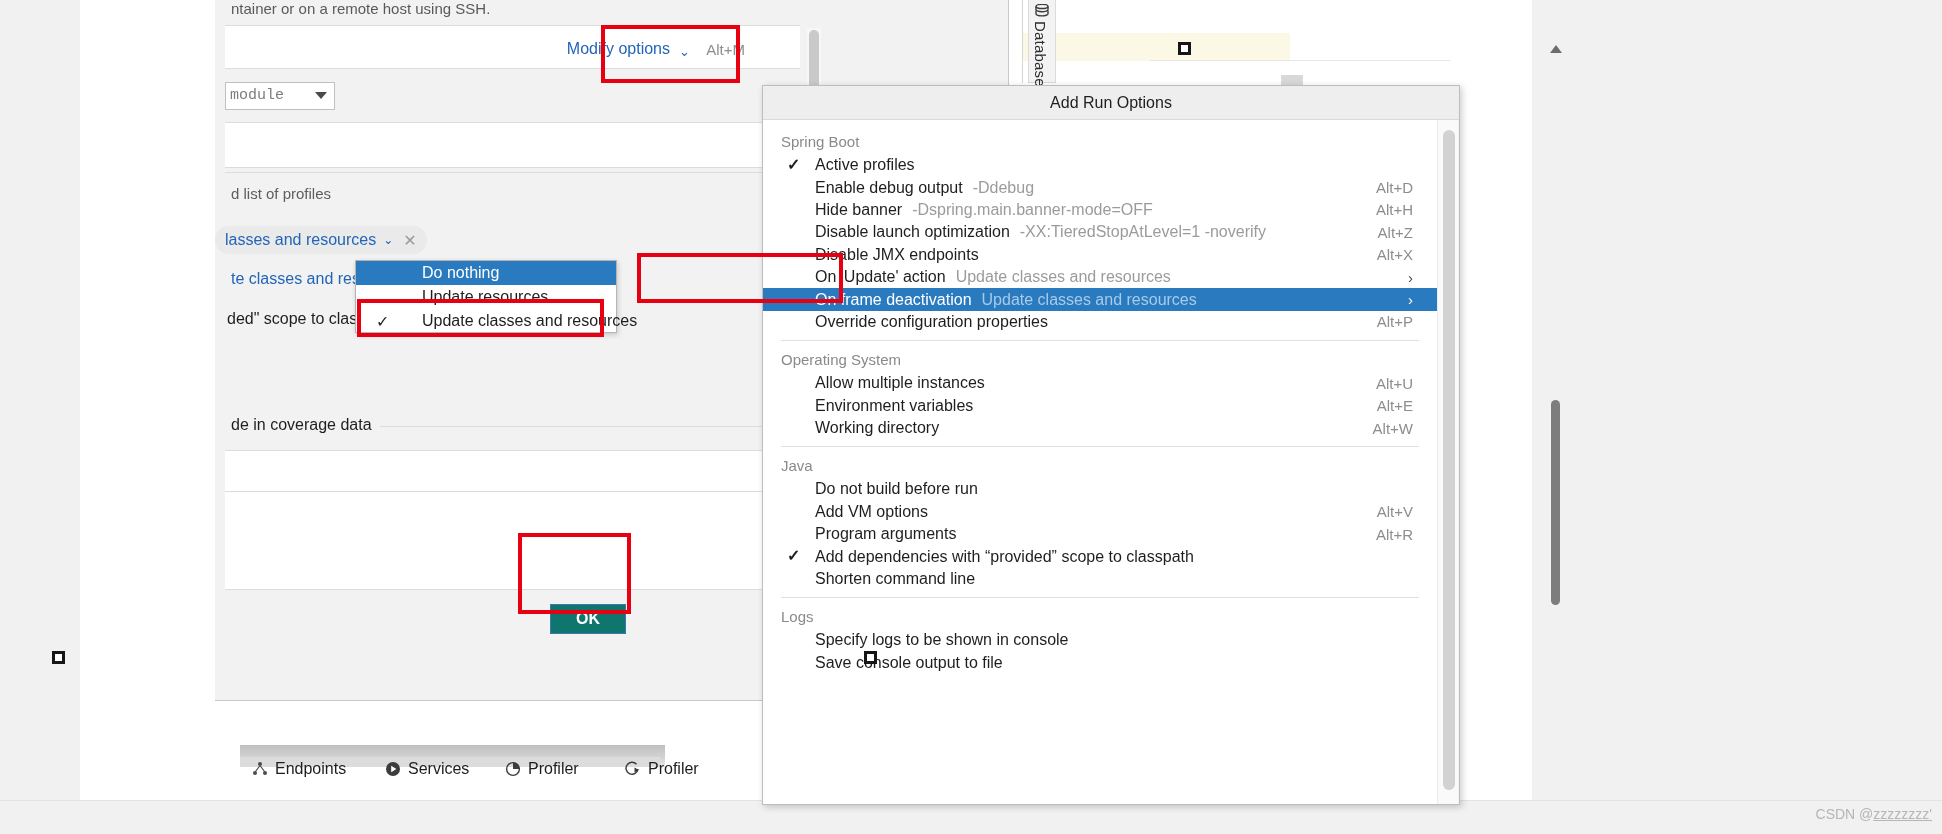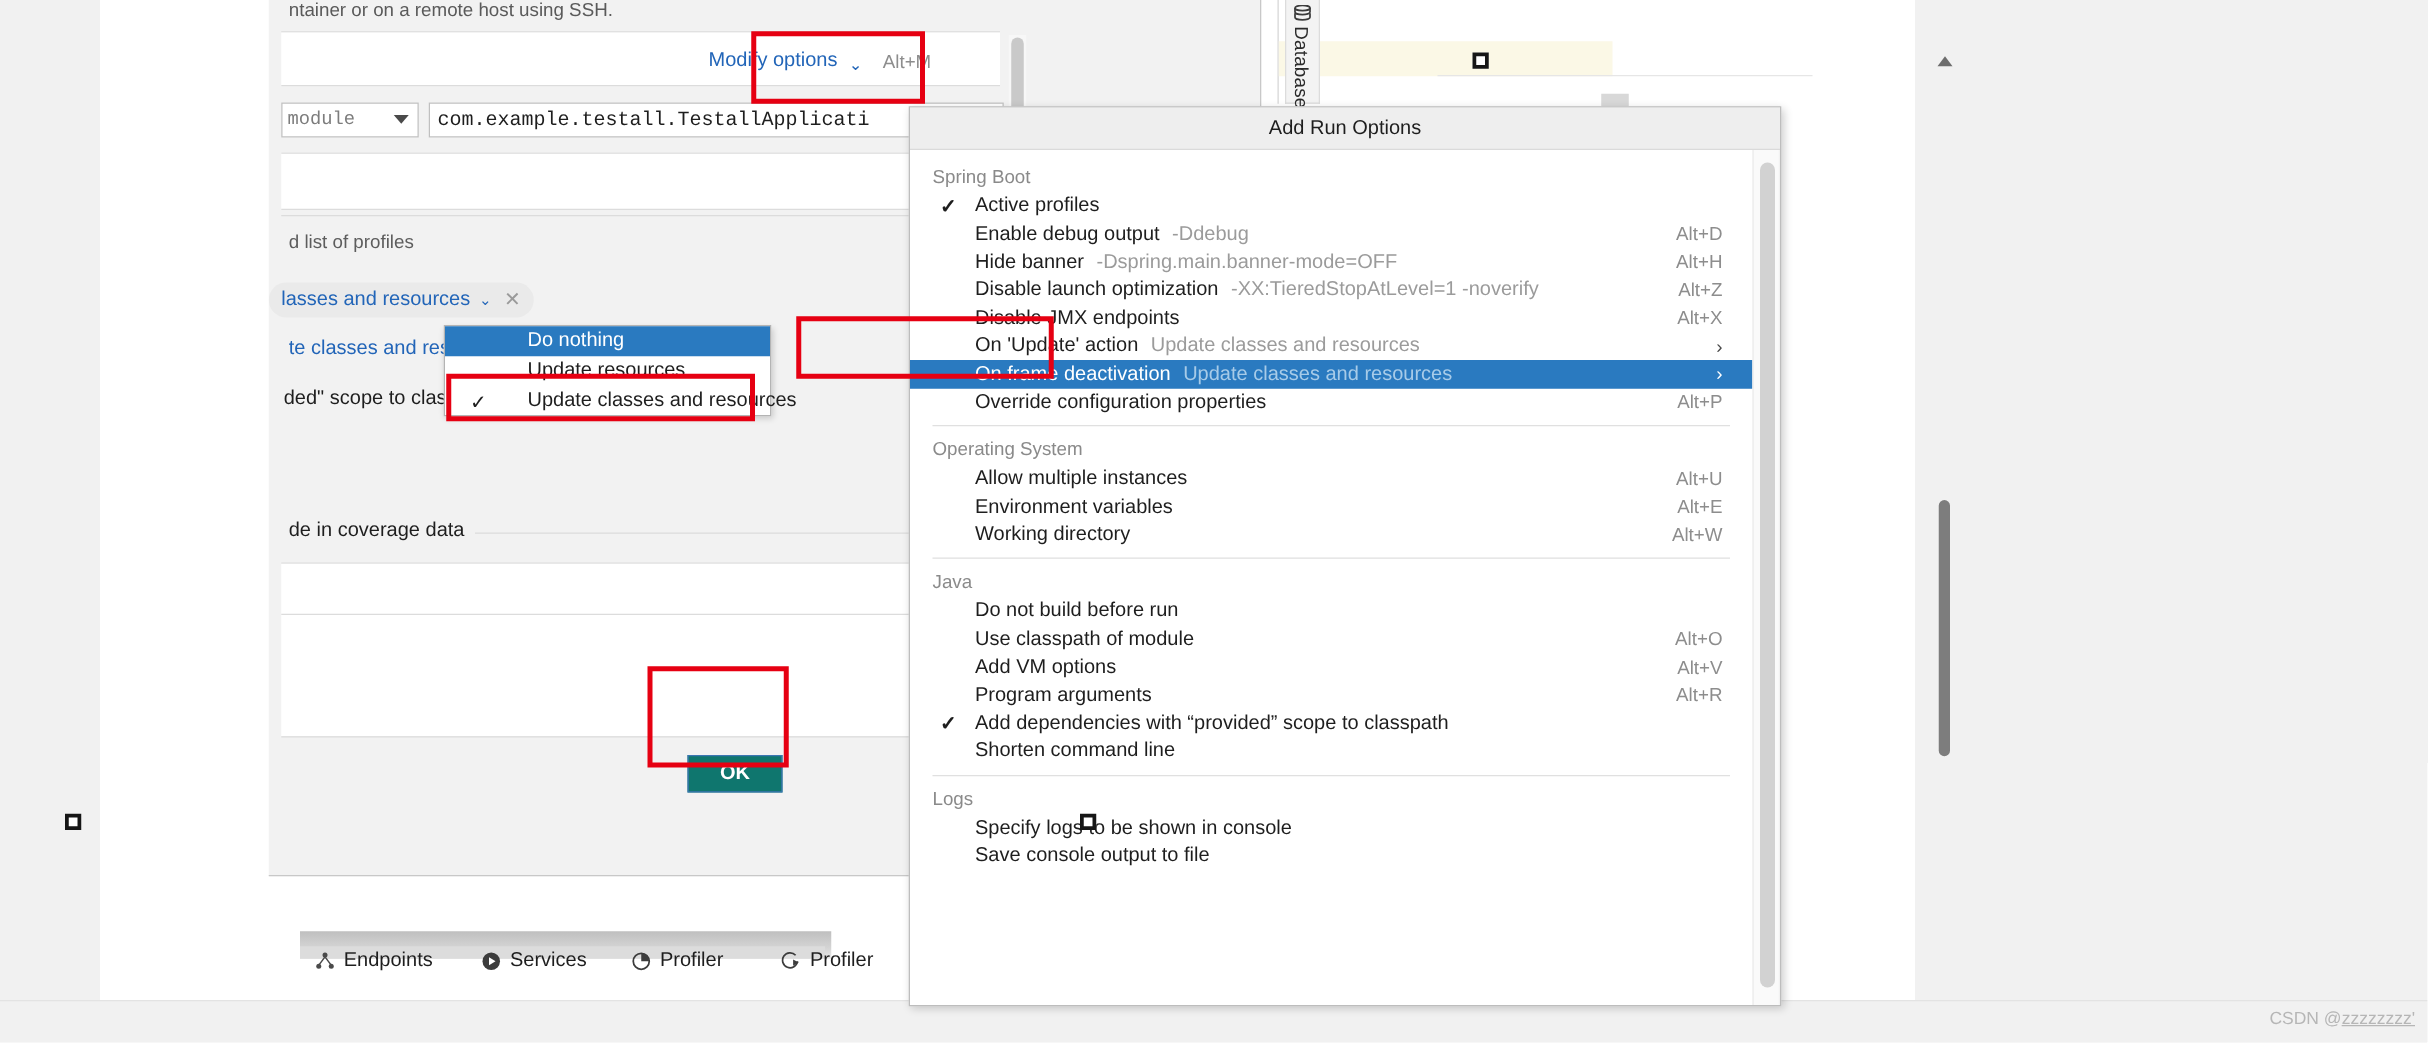--- a/index.html
+++ b/index.html
@@ -259,21 +259,21 @@
   }
   .upd-item.selected { background: #2a7ac0; color: #ffffff; }
   .upd-item .chk {
     position: absolute; left: 20px; top: 3px;
     font-size: 16px; color: #1e1e1e;
   }
 
   
   .arm {
     position: absolute;
-    left: 727px; top: 85px; width: 698px; height: 720px;
+    left: 762px; top: 85px; width: 698px; height: 720px;
     background: #f2f2f2;
     border: 1px solid #bdbdbd;
     box-shadow: 2px 2px 7px rgba(0,0,0,0.2);
     box-sizing: border-box;
     overflow: hidden;
   }
   .arm-title {
     position: relative;
     height: 33px;
     background: #eeeeee;
@@ -430,23 +430,20 @@
     <div class="modify-row">
       <span class="modify-link">Modify options</span>
       <span class="modify-caret">⌄</span>
       <span class="modify-alt">Alt+M</span>
     </div>
 
     <div class="row-module">
       <div class="module-select">
         <span class="mtext">module</span>
         <span class="mcaret"></span>
-      </div>
-      <div class="main-class">
-        <span class="mctext">com.example.testall.TestallApplicati</span>
       </div>
     </div>
 
     <div class="cfg-white-2"></div>
     <div class="cfg-sep2"></div>
 
     <div class="row-profiles">d list of profiles</div>
 
     <div class="chip">
       <span class="chip-text">lasses and resources</span>
@@ -541,24 +538,20 @@
         <div class="arm-item">
           <span class="label">Working directory</span>
           <span class="accel">Alt+W</span>
         </div>
         <div class="arm-divider"></div>
         <div class="arm-grouphdr">Java</div>
         <div class="arm-item">
           <span class="label">Do not build before run</span>
         </div>
         <div class="arm-item">
-          <span class="label">Use classpath of module</span>
-          <span class="accel">Alt+O</span>
-        </div>
-        <div class="arm-item">
           <span class="label">Add VM options</span>
           <span class="accel">Alt+V</span>
         </div>
         <div class="arm-item">
           <span class="label">Program arguments</span>
           <span class="accel">Alt+R</span>
         </div>
         <div class="arm-item">
           <span class="chk">✓</span>
           <span class="label">Add dependencies with “provided” scope to classpath</span>

